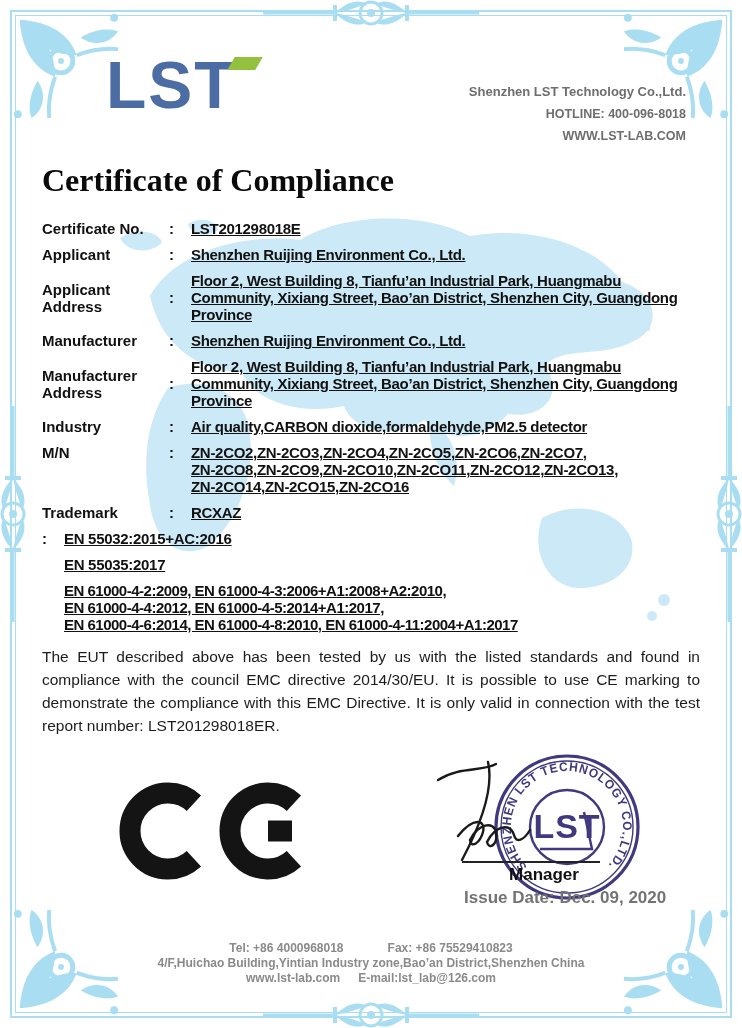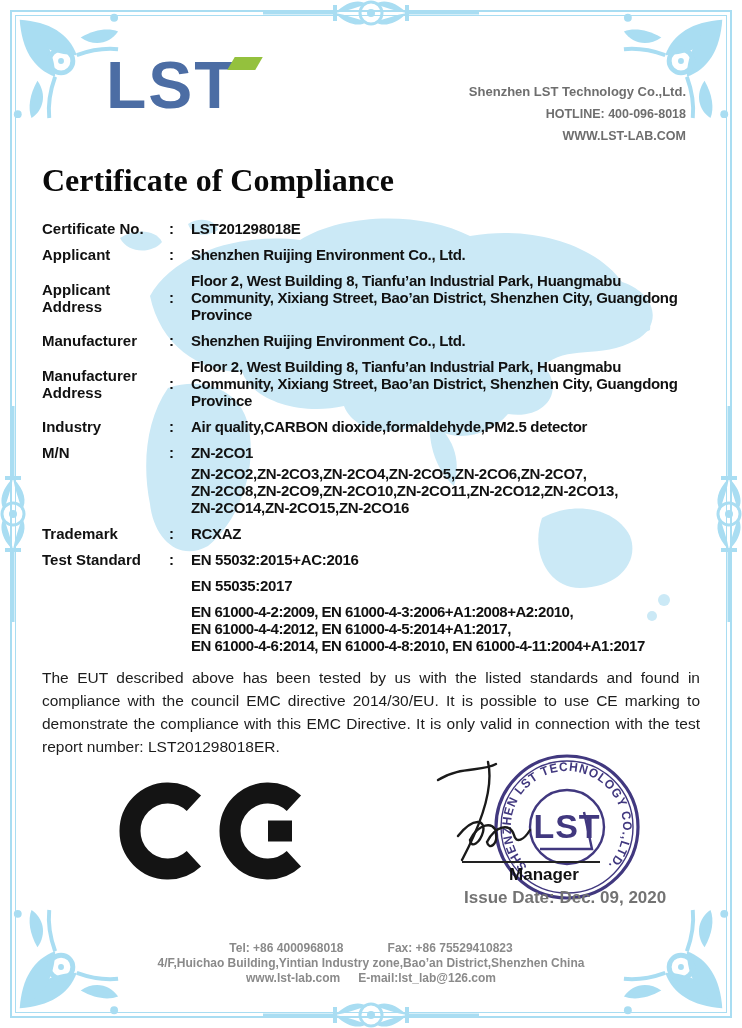--- a/index.html
+++ b/index.html
@@ -30,21 +30,21 @@
   .header-right{margin-top:34px;text-align:right;color:#6e6e6e;font-weight:bold;}
   .header-right .co{font-size:13px;margin-bottom:8px;}
   .header-right .ho,.header-right .ws{font-size:12.5px;margin-bottom:8px;}
   .title{margin:16px 0 0;font-family:"Liberation Serif",serif;
          font-weight:bold;font-size:32px;line-height:52px;color:#0a0a0a;}
   
   .fields{margin-top:14px;font-size:15px;line-height:17px;font-weight:bold;}
   .row{display:flex;margin-bottom:9px;}
   .lbl{width:127px;flex:none;}
   .colon{width:22px;flex:none;}
-  .val{flex:1;max-width:509px;letter-spacing:-0.3px;}
+  .val{flex:1;max-width:509px;letter-spacing:-0.3px;text-decoration:underline;}
   .row.vcenter .lbl,.row.vcenter .colon{align-self:center;}
   .mn-line,.ts-line{white-space:nowrap;}
   .gap4{margin-bottom:4px;}
   .ts-group + .ts-group{margin-top:9px;}
   .tight .ts-line{letter-spacing:-0.5px;}
   
   .statement{margin:12px 0 0;font-size:15.5px;line-height:23px;font-weight:normal;
              text-align:justify;color:#1c1c1c;}
   
   .bottom-area{position:absolute;left:42px;right:42px;top:764px;height:180px;z-index:3;}
@@ -267,35 +267,33 @@
       <div class="row">
         <div class="lbl">Industry</div>
         <div class="colon">:</div>
         <div class="val">Air quality,CARBON dioxide,formaldehyde,PM2.5 detector</div>
       </div>
 
       <div class="row">
         <div class="lbl">M/N</div>
         <div class="colon">:</div>
         <div class="val">
-          <div class="mn-line gap4">ZN-2CO1</div>
           <div class="mn-line">ZN-2CO2,ZN-2CO3,ZN-2CO4,ZN-2CO5,ZN-2CO6,ZN-2CO7,</div>
           <div class="mn-line">ZN-2CO8,ZN-2CO9,ZN-2CO10,ZN-2CO11,ZN-2CO12,ZN-2CO13,</div>
           <div class="mn-line">ZN-2CO14,ZN-2CO15,ZN-2CO16</div>
         </div>
       </div>
 
       <div class="row">
         <div class="lbl">Trademark</div>
         <div class="colon">:</div>
         <div class="val">RCXAZ</div>
       </div>
 
       <div class="row">
-        <div class="lbl">Test Standard</div>
         <div class="colon">:</div>
         <div class="val">
           <div class="ts-group ts-line">EN 55032:2015+AC:2016</div>
           <div class="ts-group ts-line">EN 55035:2017</div>
           <div class="ts-group tight">
             <div class="ts-line">EN 61000-4-2:2009, EN 61000-4-3:2006+A1:2008+A2:2010,</div>
             <div class="ts-line">EN 61000-4-4:2012, EN 61000-4-5:2014+A1:2017,</div>
             <div class="ts-line">EN 61000-4-6:2014, EN 61000-4-8:2010, EN 61000-4-11:2004+A1:2017</div>
           </div>
         </div>

